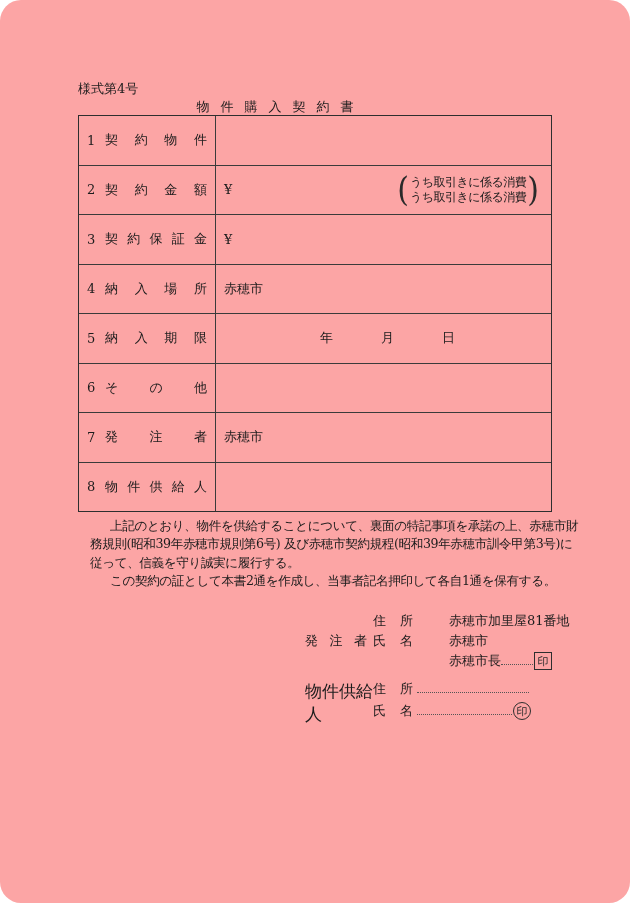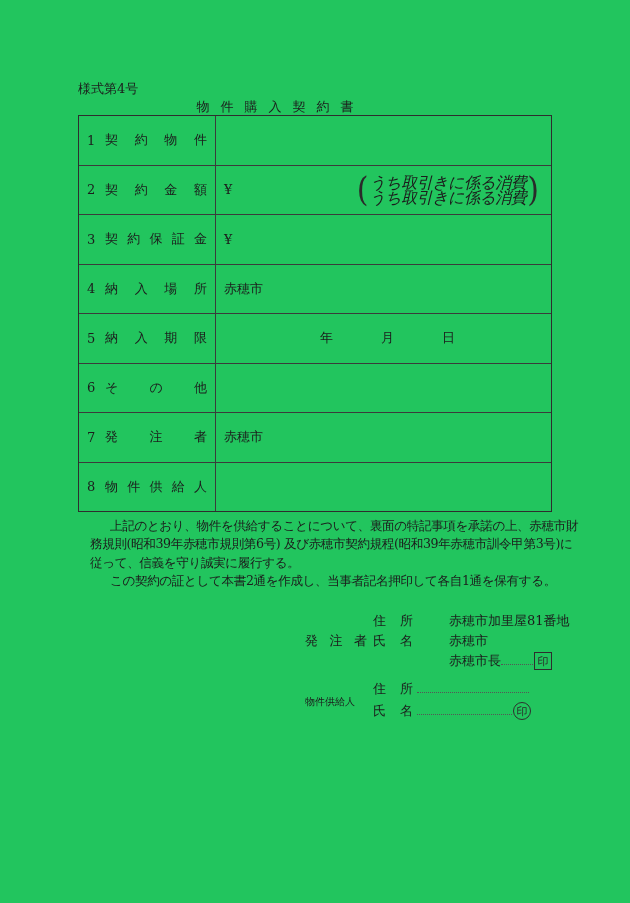--- a/index.html
+++ b/index.html
@@ -4,21 +4,21 @@
 <style>
   * { margin:0; padding:0; box-sizing:border-box; }
   html,body { background:#ffffff; }
   body {
     width:630px; height:903px;
     font-family:"DejaVu Serif","Liberation Serif",serif;
     color:#1c1c1c;
     position:relative;
     overflow:hidden;
   }
-  .page { position:absolute; inset:0; background:#22c55e; }
+  .page { position:absolute; inset:0; background:#fca5a5;border-radius:21px; }
 
   .form-no {
     position:absolute; left:78px; top:80px;
     font-size:13px; white-space:nowrap;
   }
   .doc-title {
     position:absolute; left:0; top:98px; width:550px;
     text-align:center; font-size:13px;
     letter-spacing:11px; text-indent:11px; white-space:nowrap;
   }
@@ -45,22 +45,22 @@
     padding:0 8px; font-size:13px;
   }
   .t-value.split { justify-content:space-between; }
 
   .tax-note { display:flex; align-items:center; margin-right:4px; }
   .tax-note .paren {
     font-size:30px; line-height:30px; font-weight:400;
     transform:scaleY(1.12); color:#2a2a2a;
   }
   .tax-note .note-lines {
-    font-size:16px; line-height:15px; letter-spacing:-0.5px;
-    white-space:nowrap; padding:0 1px;font-style:italic;
+    font-size:12px; line-height:15px; letter-spacing:-0.5px;
+    white-space:nowrap; padding:0 1px;
   }
 
   .date-parts span { display:inline-block; }
   .dp-y { margin-left:96px; }
   .dp-m { margin-left:48px; }
   .dp-d { margin-left:48px; }
 
   
   .clauses {
     position:absolute; left:78px; top:517px; width:478px;
@@ -82,21 +82,21 @@
   .sig-row { display:flex; align-items:baseline; font-size:13px; }
   .party-col { width:62px; margin-right:6px; }
   .field-col { width:40px; margin-right:12px; }
   .sig-value { white-space:nowrap;margin-left:24px; }
 
   .sig-orderer { position:absolute; left:305px; top:612px; }
   .sig-orderer .sig-row { height:20px; }
 
   .sig-supplier { position:absolute; left:305px; top:680px; display:flex; }
   .sig-supplier .party-wrap {
-    width:68px; display:flex; align-items:center; font-size:10px;
+    width:68px; display:flex; align-items:center; font-size:17px;
   }
   .sig-supplier .rows { display:flex; flex-direction:column; }
   .sig-supplier .sig-row { height:22px; }
   .sig-supplier .field-col { margin-right:4px; }
 
   .dots {
     display:inline-block; height:0;
     border-bottom:1.6px dotted #555;
   }
   .dots-title { width:32px; }

